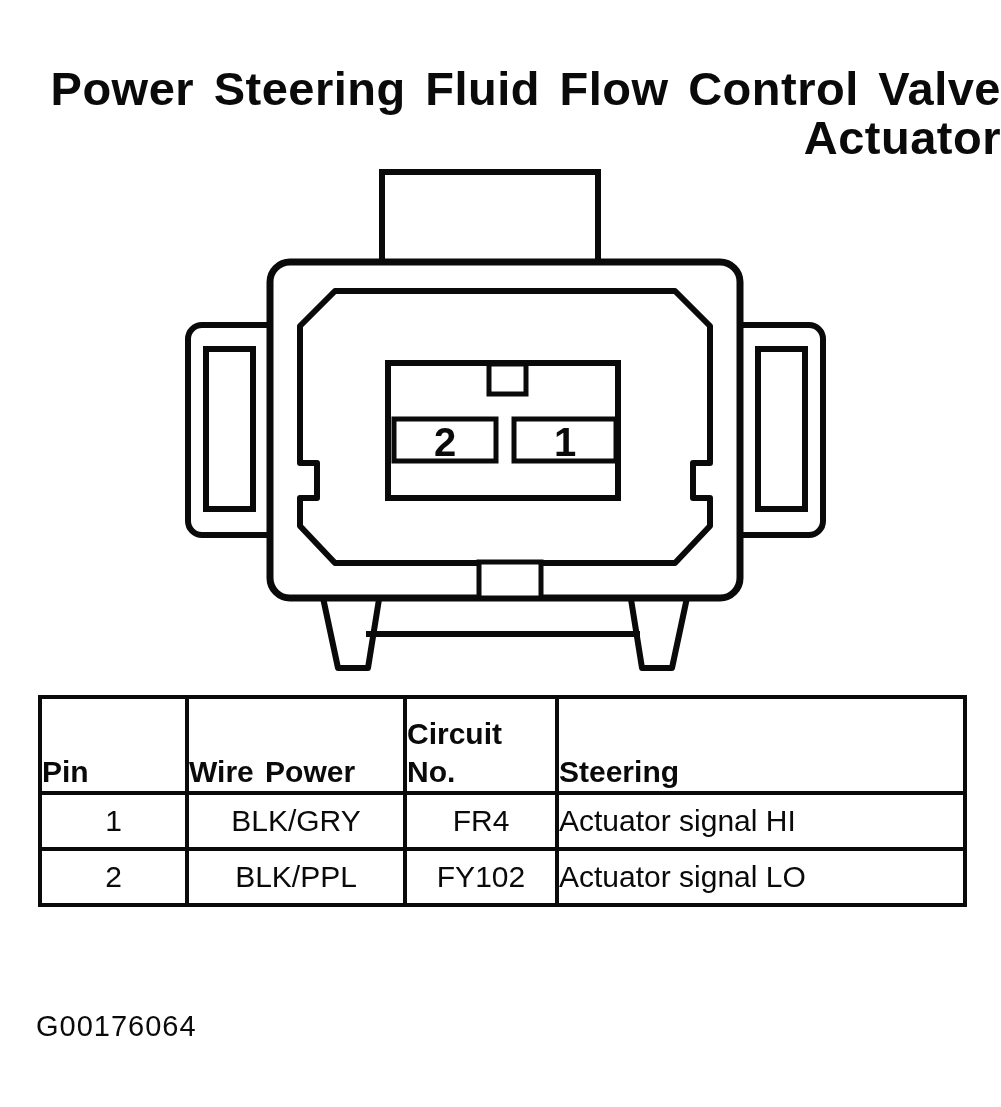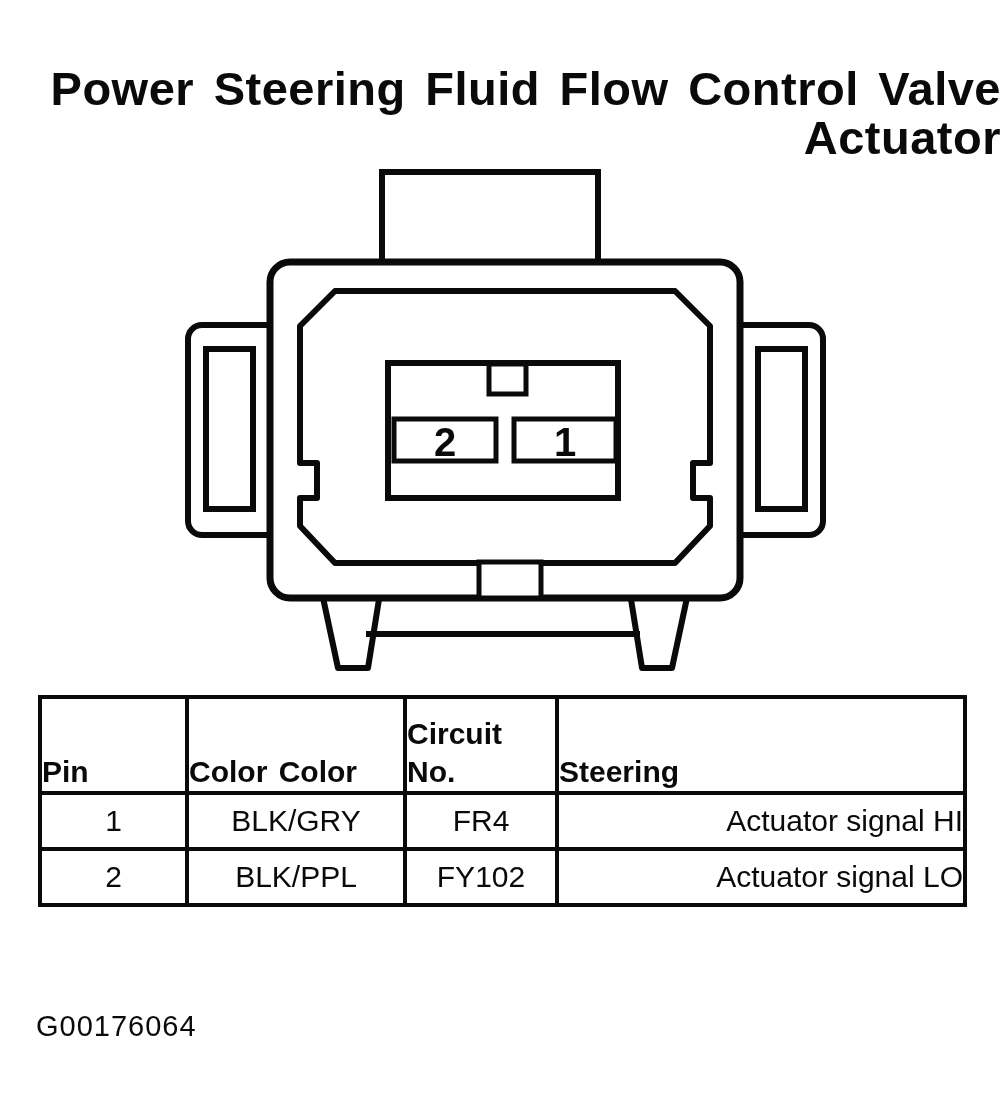--- a/index.html
+++ b/index.html
@@ -71,21 +71,21 @@
     line-height: 38px;
     word-spacing: 3px;
   }
   .data-cell {
     height: 52px;
     text-align: center;
     font-weight: normal;
     vertical-align: middle;
   }
   .fn-cell {
-    text-align: right;
+    text-align: left;
     padding-left: 10px;
   }
   .figure-id {
     position: absolute;
     top: 1010px;
     left: 36px;
     font-size: 29px;
     letter-spacing: 1px;
   }
   svg .ink {
@@ -145,21 +145,21 @@
 <table class="conn-table">
   <colgroup>
     <col style="width:147px">
     <col style="width:218px">
     <col style="width:152px">
     <col style="width:408px">
   </colgroup>
   <tbody>
     <tr>
       <td class="hdr-cell">Pin</td>
-      <td class="hdr-cell">Color Color</td>
+      <td class="hdr-cell">Wire Power</td>
       <td class="hdr-cell">
         <div>Circuit</div>
         <div>No.</div>
       </td>
       <td class="hdr-cell">Steering</td>
     </tr>
     <tr>
       <td class="data-cell">1</td>
       <td class="data-cell">BLK/GRY</td>
       <td class="data-cell">FR4</td>

